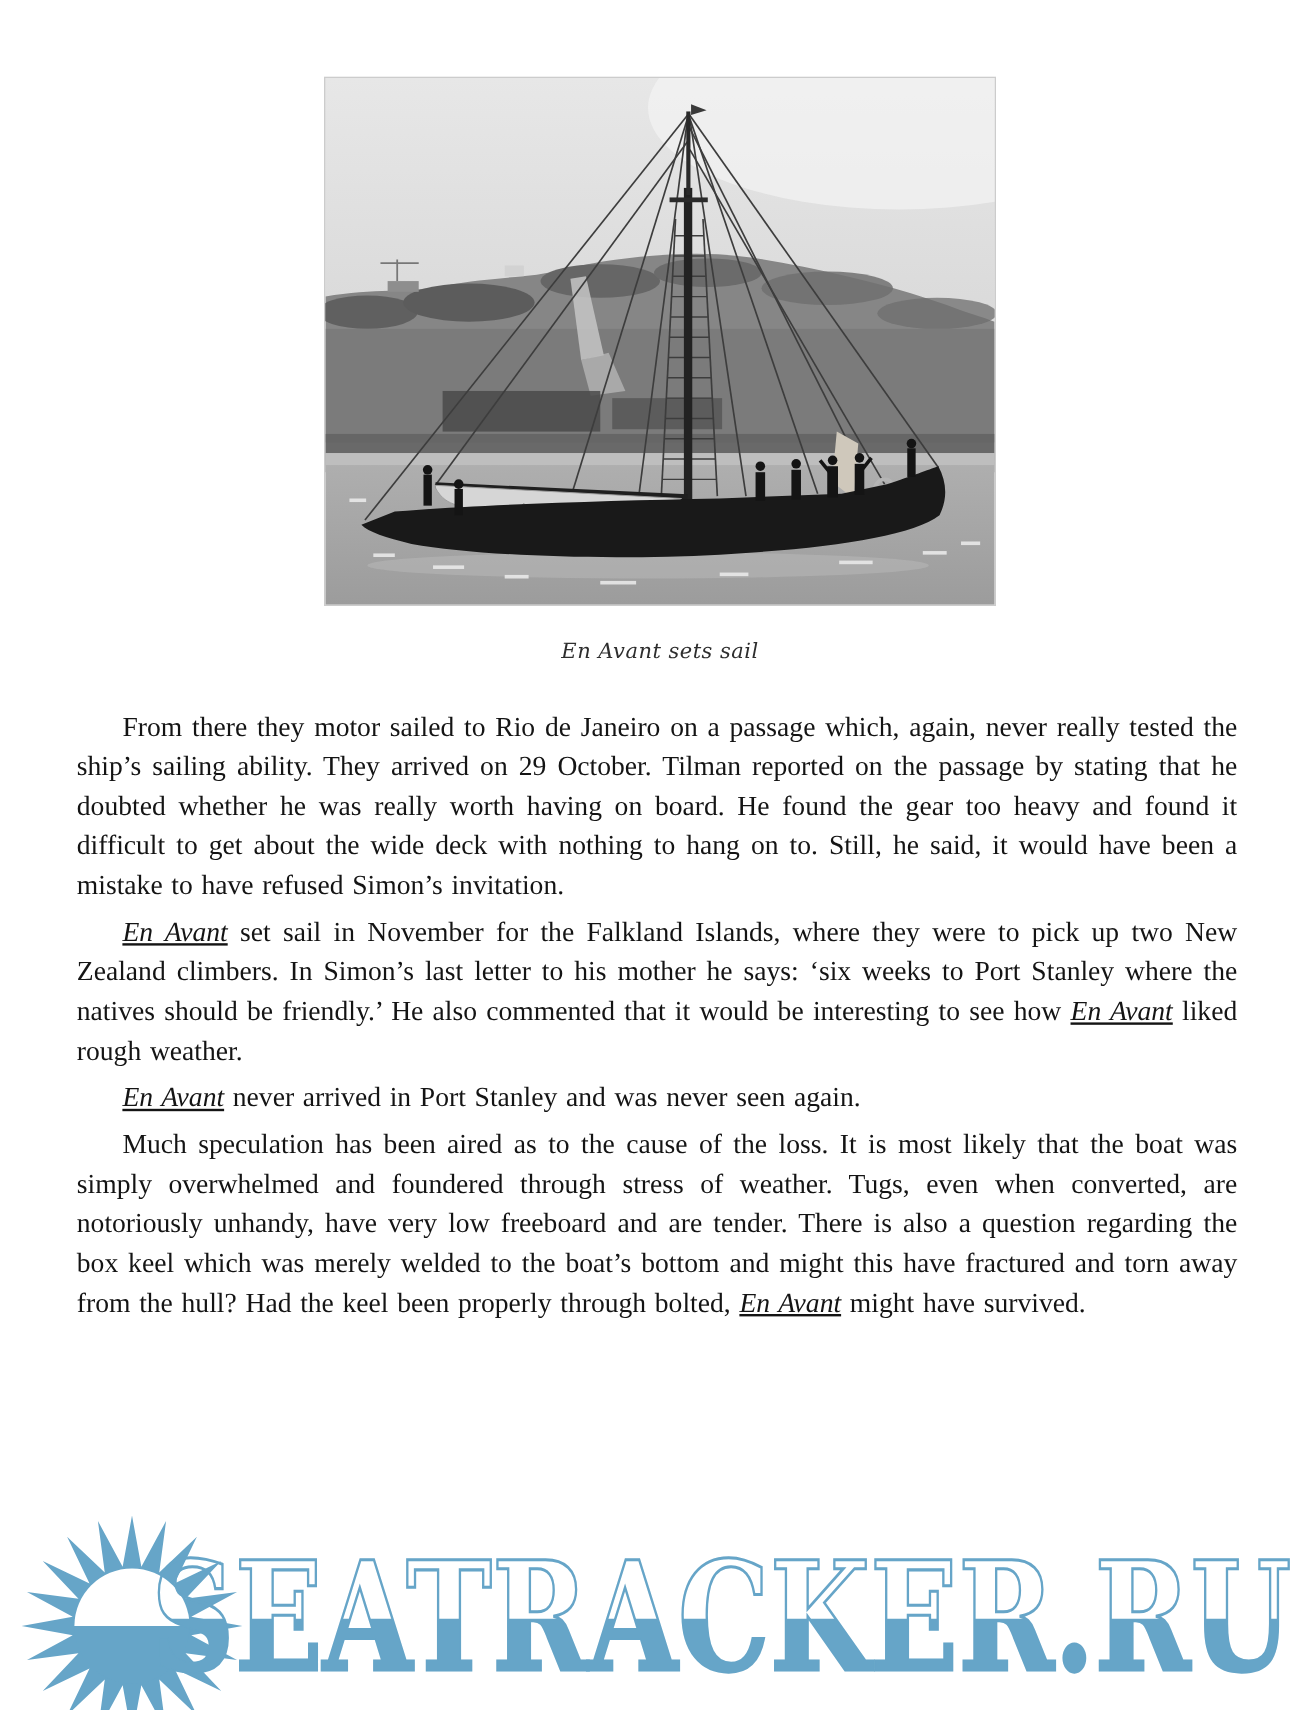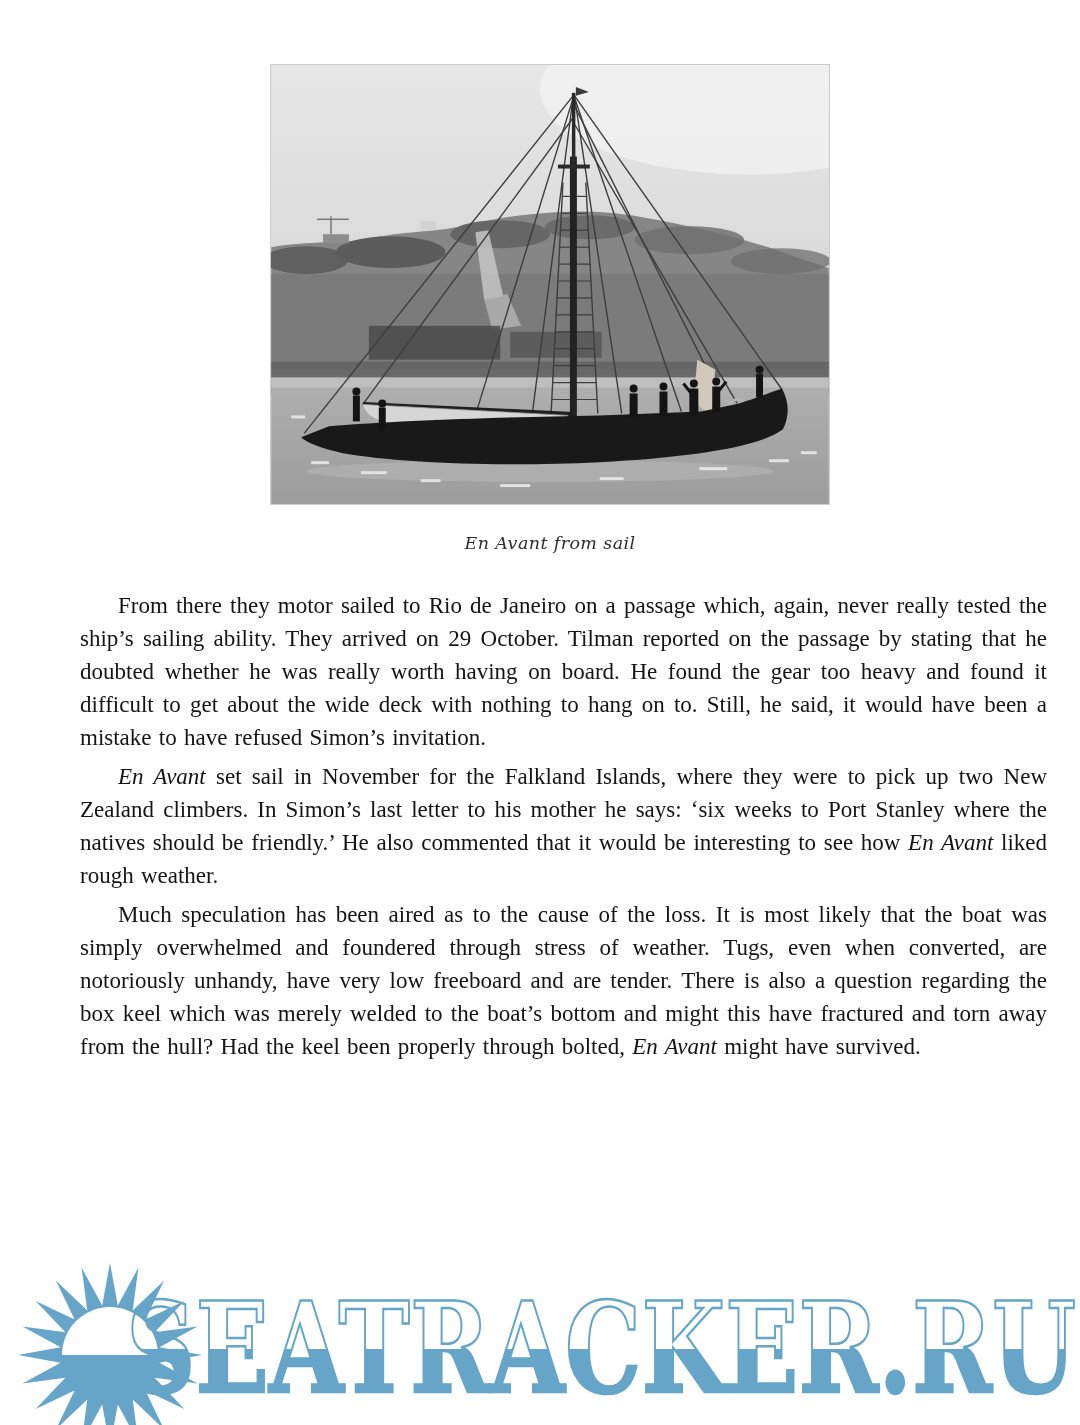--- a/index.html
+++ b/index.html
@@ -31,34 +31,34 @@
     text-align: center;
     font-family: "DejaVu Serif", serif;
     font-style: italic;
     font-size: 17.5px;
     color: #2e2e2e;
     letter-spacing: 0.4px;
   }
   
   .body-text {
     position: absolute;
-    left: 80px; top: 589px;
+    left: 64px; top: 589px;
     width: 967px;
     font-size: 23px;
     line-height: 33px;
     color: #141414;
     text-align: justify;
     hyphens: none;
   }
   .body-text p {
     margin: 0 0 6px 0;
     text-indent: 38px;
     word-spacing: 1.5px;
   }
-  .body-text i { font-style: italic; }
+  .body-text i { font-style: italic; text-decoration: underline; }
   
   .watermark {
     position: absolute;
     left: 0; top: 1255px;
     width: 1080px; height: 170px;
     mix-blend-mode: multiply;
     pointer-events: none;
   }
   .sun { position: absolute; left: 15px; top: 5px; }
   .wm-text { position: absolute; left: 126px; top: 41px; }
@@ -176,25 +176,26 @@
         <rect x="443" y="323" width="8" height="26"></rect>
           <circle cx="447" cy="318" r="4"></circle>
         <rect x="487" y="310" width="7" height="24"></rect>
           <circle cx="490.5" cy="306" r="4"></circle>
         <line x1="422" y1="330" x2="414" y2="320" stroke="#141414" stroke-width="3"></line>
         <line x1="449" y1="328" x2="457" y2="318" stroke="#141414" stroke-width="3"></line>
       </g>
     </svg>
   </figure>
 
-  <div class="caption">En Avant from sail</div>
+  <div class="caption">En Avant sets sail</div>
 
   <div class="body-text" id="paragraphs">
       <p><span>From there they motor sailed to Rio de Janeiro on a passage which, again, never really tested the ship’s sailing ability. They arrived on 29 October. Tilman reported on the passage by stating that he doubted whether he was really worth having on board. He found the gear too heavy and found it difficult to get about the wide deck with nothing to hang on to. Still, he said, it would have been a mistake to have refused Simon’s invitation.</span></p>
       <p><i>En Avant</i><span> set sail in November for the Falkland Islands, where they were to pick up two New Zealand climbers. In Simon’s last letter to his mother he says: ‘six weeks to Port Stanley where the natives should be friendly.’ He also commented that it would be interesting to see how </span><i>En Avant</i><span> liked rough weather.</span></p>
+      <p><i>En Avant</i><span> never arrived in Port Stanley and was never seen again.</span></p>
       <p><span>Much speculation has been aired as to the cause of the loss. It is most likely that the boat was simply overwhelmed and foundered through stress of weather. Tugs, even when converted, are notoriously unhandy, have very low freeboard and are tender. There is also a question regarding the box keel which was merely welded to the boat’s bottom and might this have fractured and torn away from the hull? Had the keel been properly through bolted, </span><i>En Avant</i><span> might have survived.</span></p>
     </div>
 
   <div class="watermark">
     <svg class="sun" width="190" height="190">
       <polygon id="sun-rays" points="187.0,95.0 144.4,102.8 182.5,123.4 139.6,117.7 169.4,149.1 130.4,130.4 149.1,169.4 117.7,139.6 123.4,182.5 102.8,144.4 95.0,187.0 87.2,144.4 66.6,182.5 72.3,139.6 40.9,169.4 59.6,130.4 20.6,149.1 50.4,117.7 7.5,123.4 45.6,102.8 3.0,95.0 45.6,87.2 7.5,66.6 50.4,72.3 20.6,40.9 59.6,59.6 40.9,20.6 72.3,50.4 66.6,7.5 87.2,45.6 95.0,3.0 102.8,45.6 123.4,7.5 117.7,50.4 149.1,20.6 130.4,59.6 169.4,40.9 139.6,72.3 182.5,66.6 144.4,87.2" fill="#66a5c8"></polygon>
       <circle cx="95" cy="95" r="48" fill="#66a5c8"></circle>
       <path d="M47,95 A48,48 0 0 1 143,95 Z" fill="#ffffff"></path>
     </svg>
     <svg class="wm-text" width="960" height="112">

